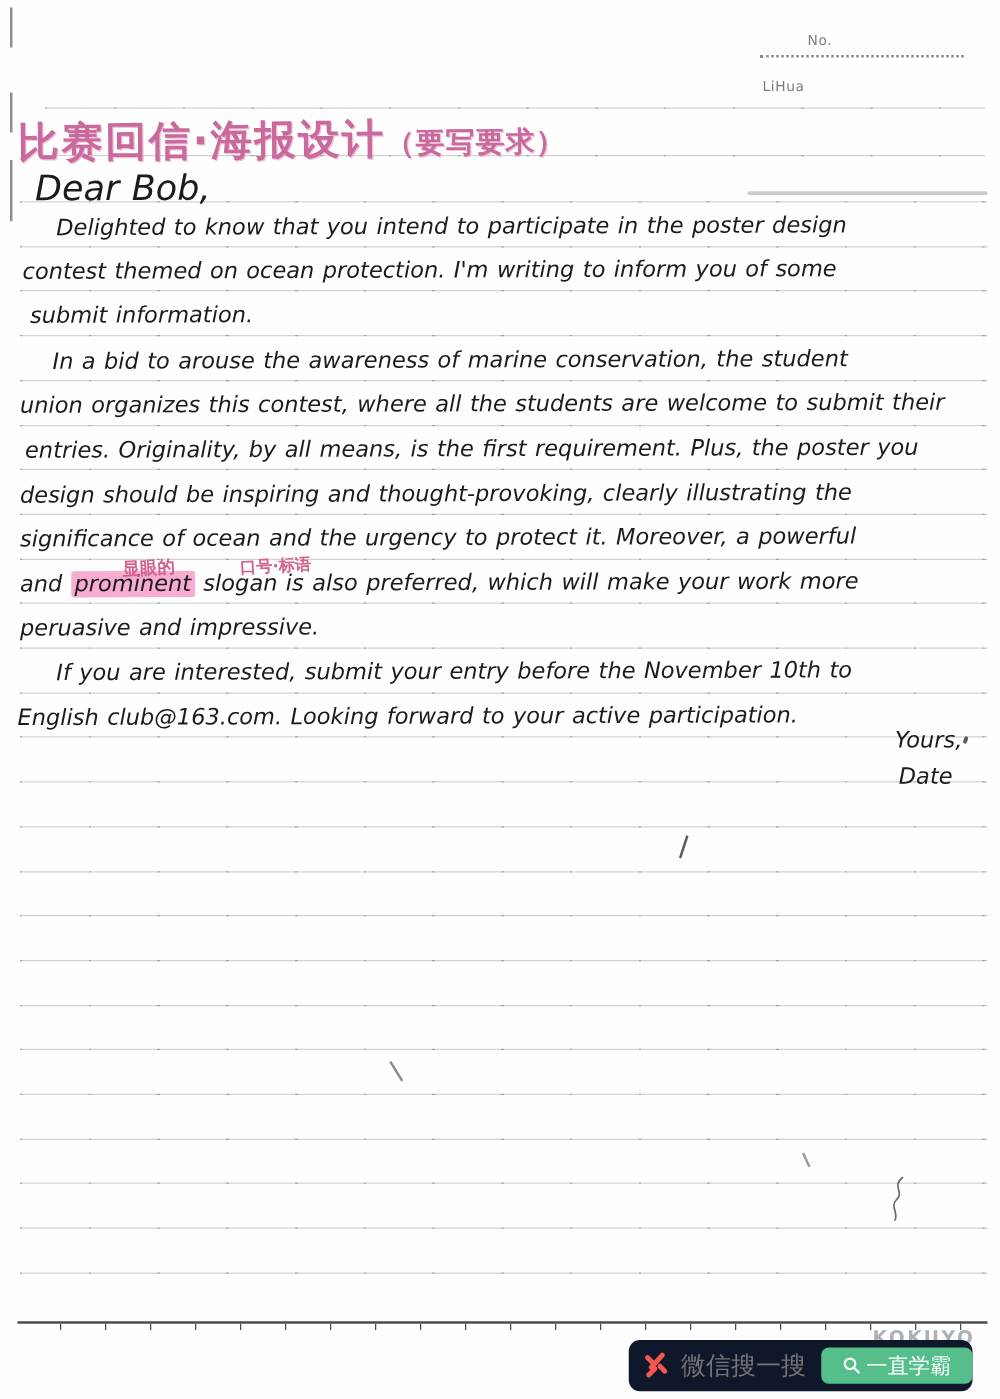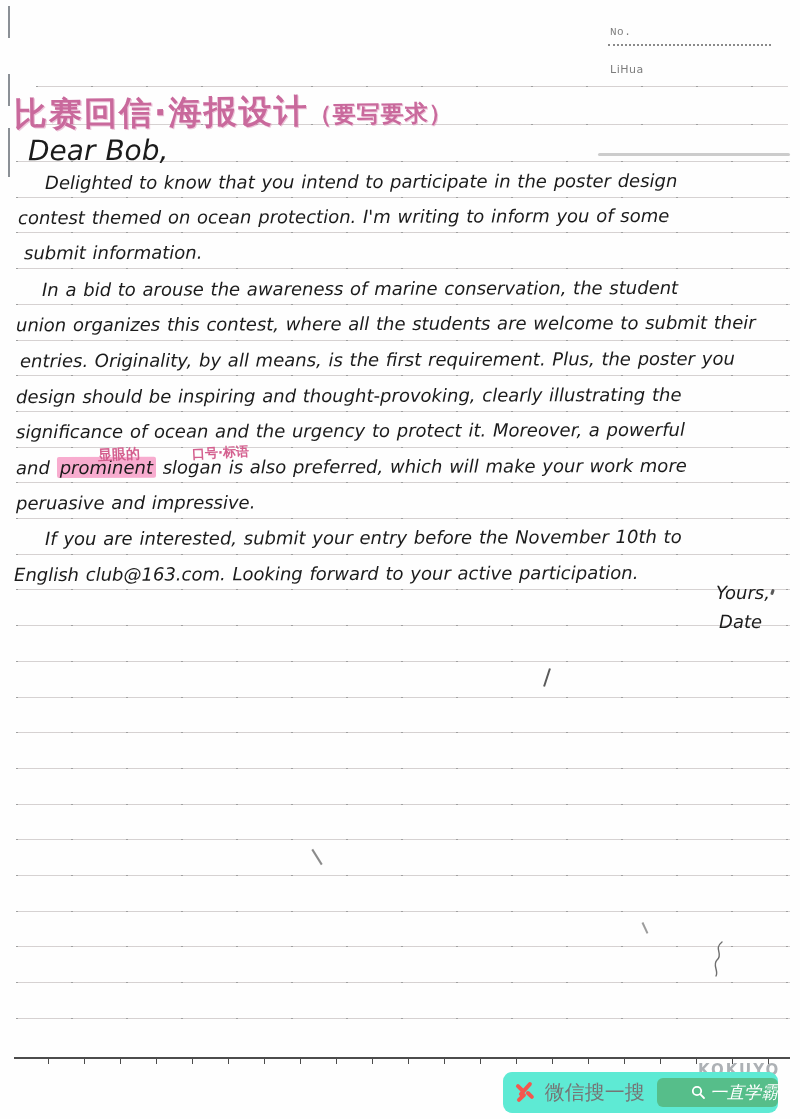--- a/index.html
+++ b/index.html
@@ -64,30 +64,29 @@
   .stray{position:absolute;background:#5a5a5a;}
   .smudge{position:absolute;left:598px;top:153px;width:192px;height:3px;
     background:#6f6f6f;opacity:.35;border-radius:2px;}
   
   .kokuyo{
     position:absolute;left:698px;top:1061px;
     color:#adb1b5;font-weight:bold;font-size:15px;letter-spacing:2px;
   }
   .wm{
     position:absolute;left:503px;top:1072px;width:275px;height:41px;
-    background:#5eead4;border-radius:9px;
+    background:#0f172a;border-radius:9px;
     display:flex;align-items:center;gap:8px;padding:0 0 0 9px;box-sizing:border-box;
   }
   .wm-label{color:#757575;font-size:20px;white-space:nowrap;}
   .wm-btn{
     margin-left:4px;width:122px;height:29px;border-radius:6px;
     background:#56be8a;color:#ffffff;font-size:17px;
-    display:flex;align-items:center;justify-content:flex-end;gap:4px;
+    display:flex;align-items:center;justify-content:center;gap:4px;
     white-space:nowrap;
-    font-style:italic;
   }
 </style>
 </head>
 <body>
 
 <div class="page">
 
   <div id="rules">
       <div class="rule top" style="top: 86px;"></div>
       <div class="rule top" style="top: 124px;"></div>
@@ -115,21 +114,21 @@
       <div class="rule" style="top: 911px;"></div>
       <div class="rule" style="top: 946px;"></div>
       <div class="rule" style="top: 982px;"></div>
       <div class="rule" style="top: 1018px;"></div>
     </div>
 
   <div class="edge-dash" style="top:6px;height:32px;"></div>
   <div class="edge-dash" style="top:74px;height:32px;"></div>
   <div class="edge-dash" style="top:128px;height:49px;"></div>
 
-  <div class="hdr-label" style="left:610px;top:26px;font-family:Liberation Mono, monospace;">No.</div>
+  <div class="hdr-label" style="left:646px;top:26px;">No.</div>
   <div class="no-line"></div>
   <div class="hdr-label" style="left:610px;top:63px;">LiHua</div>
 
   <div class="title">
     <span class="main">比赛回信·海报设计</span><span class="paren">（要写要求）</span>
   </div>
 
   <div class="smudge"></div>
 
   <div class="hw salutation" style="left:28px;top:134px;">Dear Bob,</div>

